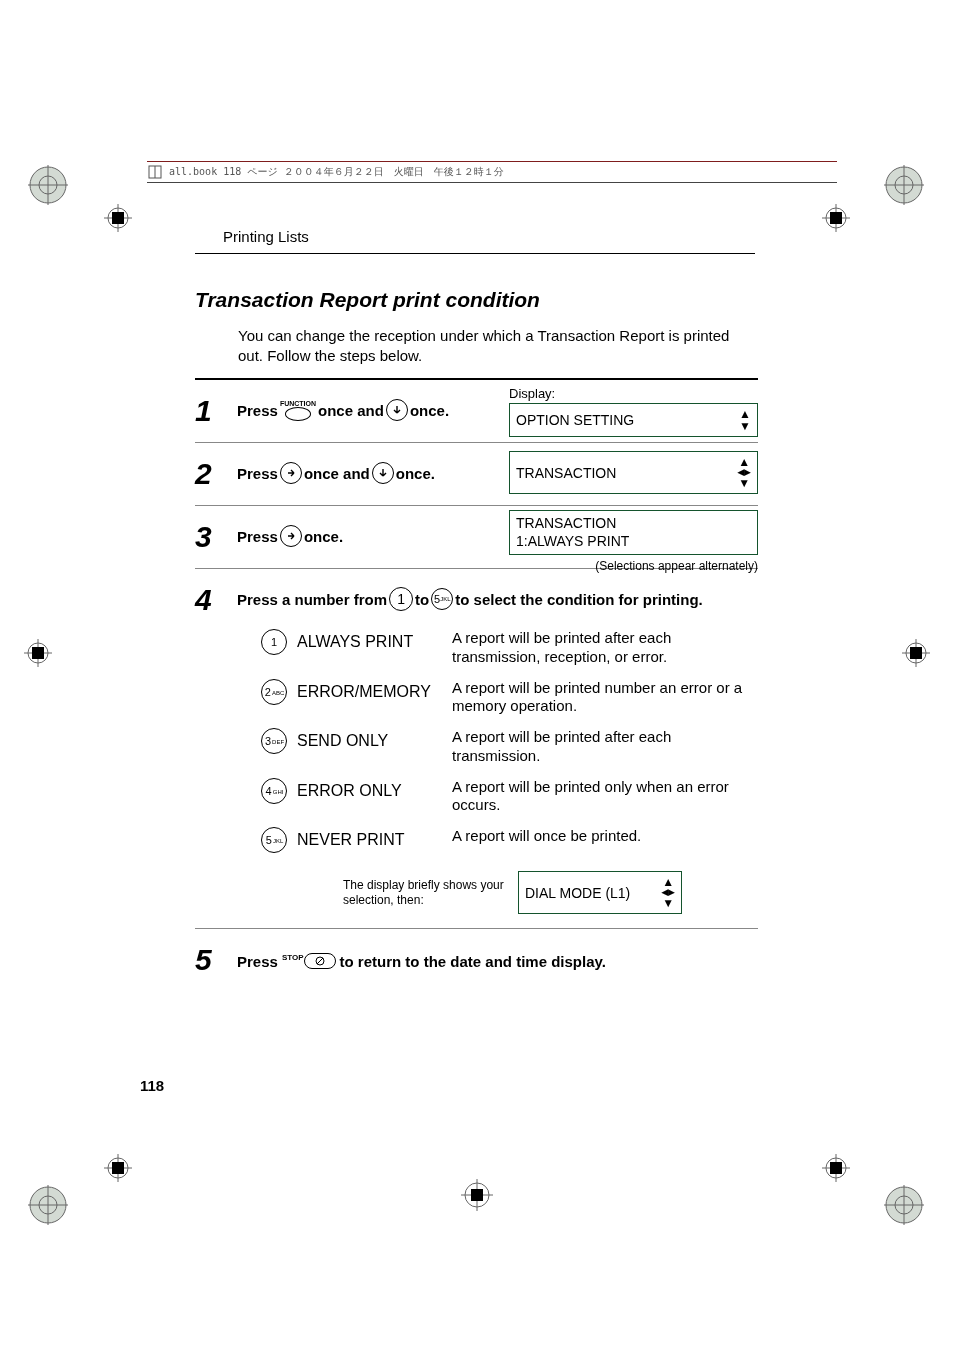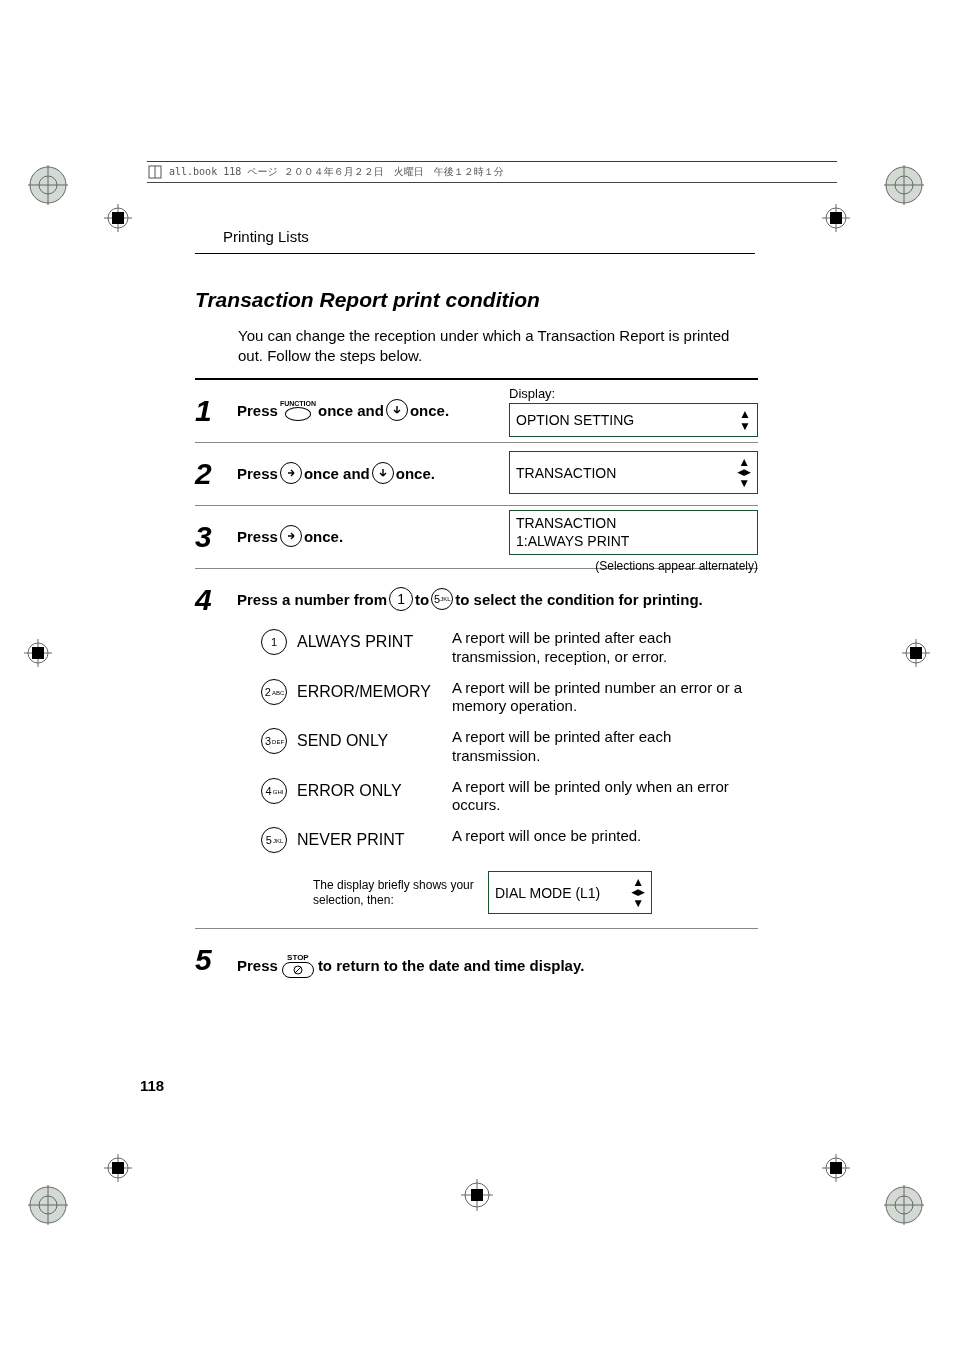--- a/index.html
+++ b/index.html
@@ -145,23 +145,23 @@
   .cond-key {
     display:inline-flex; width:26px; height:26px; border:1px solid #000; border-radius:50%;
     align-items:center; justify-content:center; font-size:11px; margin-left:24px; margin-right:10px; flex:0 0 auto;
     position:relative;
   }
   .cond-key .sub { font-size:6px; position:relative; top:1px; left:1px;}
   .cond-name { width:155px; font-size:16px; flex:0 0 auto; padding-top:4px;}
   .cond-desc { font-size:15px; line-height:1.25; flex:1 1 auto;}
 
   .brief-row { display:flex; align-items:center; margin-top:18px; gap:10px; }
-  .brief-txt { font-size:12px; line-height:1.2; width:165px; margin-left:76px;}
-
-  .stop-btn { display:inline-flex; flex-direction:column; align-items:center; margin:12px 4px;}
+  .brief-txt { font-size:12px; line-height:1.2; width:165px; margin-left:106px;}
+
+  .stop-btn { display:inline-flex; flex-direction:row; align-items:flex-start; margin:12px 4px;}
   .stop-btn .lbl { font-size:8px; font-weight:bold;}
   .stop-oval { width:32px; height:16px; border:1px solid #000; border-radius:10px; display:flex; align-items:center; justify-content:center;}
   .stop-oval svg { display:block;}
 
   .page-num {
     position:absolute; left:140px; top:1077px; font-size:15px; font-weight:bold;
   }
 
 </style>
 </head>

